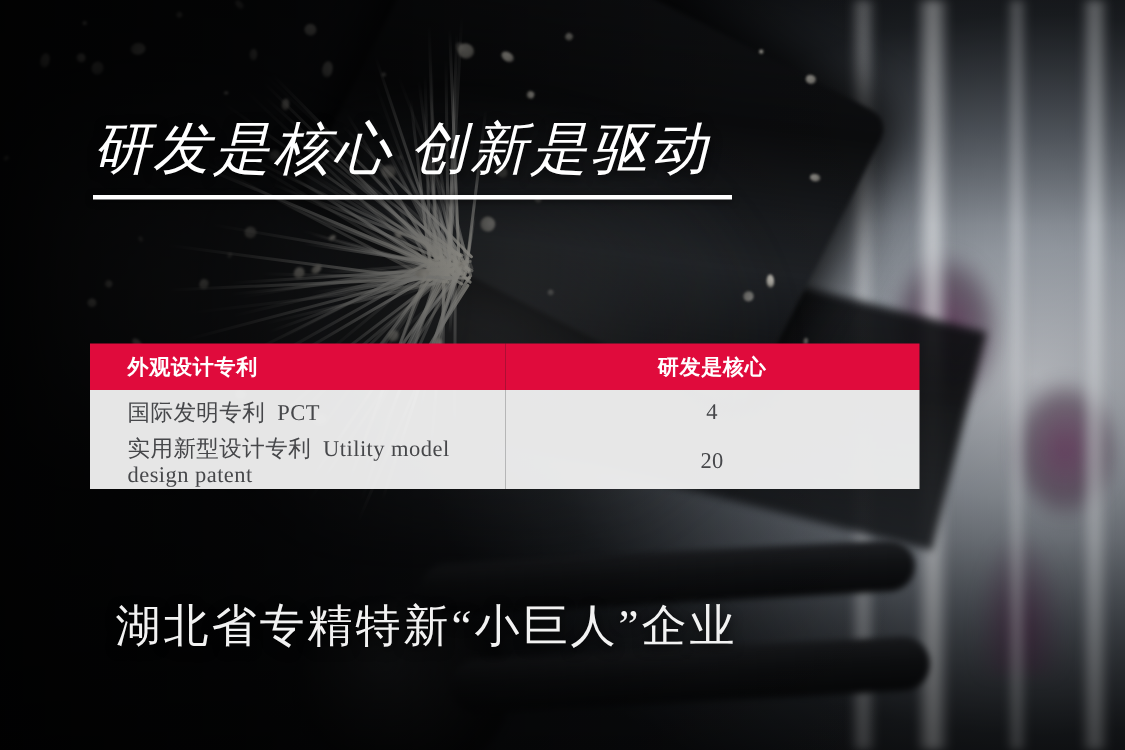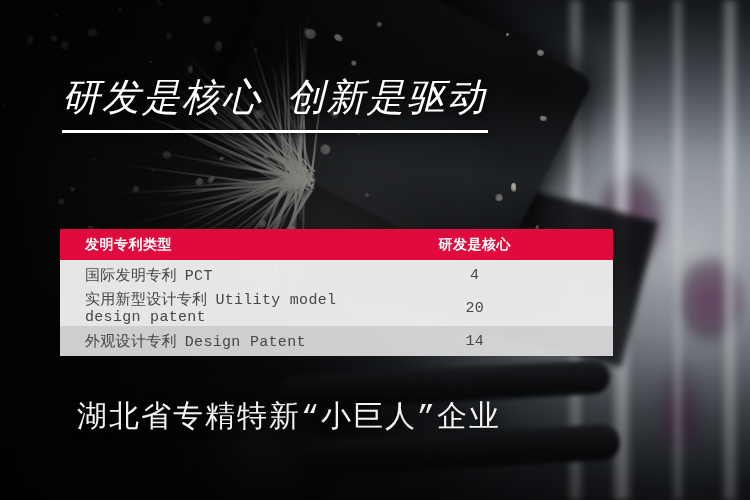--- a/index.html
+++ b/index.html
@@ -8,21 +8,21 @@
     padding: 0;
     background: #000;
   }
   * { box-sizing: border-box; }
 
   .banner {
     position: relative;
     width: 750px;
     height: 500px;
     overflow: hidden;
-    font-family: Liberation Mono, monospace;
+    font-family: Liberation Serif, serif;
     background: #0b0c0e;
   }
 
   
   .bg { position: absolute; inset: 0; overflow: hidden; }
 
   
   .bg-base {
     position: absolute; inset: 0;
     background:
@@ -388,36 +388,32 @@
   <div class="content">
 
     <div class="headline-main">研发是核心 创新是驱动</div>
 
     <div class="divider"></div>
 
 
     <table class="patent-table">
       <thead>
         <tr>
-          <th>发明专利类型</th>
+          <th>外观设计专利</th>
           <th class="count-col">研发是核心</th>
         </tr>
       </thead>
       <tbody id="table-body">
           <tr class="row-light">
             <td><span class="cn">国际发明专利</span><span>PCT</span></td>
             <td class="count-col">4</td>
           </tr>
           <tr class="row-light">
             <td><span class="cn">实用新型设计专利</span><span>Utility model design patent</span></td>
             <td class="count-col">20</td>
           </tr>
-          <tr class="row-dark">
-            <td><span class="cn">外观设计专利</span><span>Design Patent</span></td>
-            <td class="count-col">14</td>
-          </tr>
         </tbody>
     </table>
 
     <div class="footer-caption">湖北省专精特新“小巨人”企业</div>
 
   </div>
 </div>
 
 </body></html>

